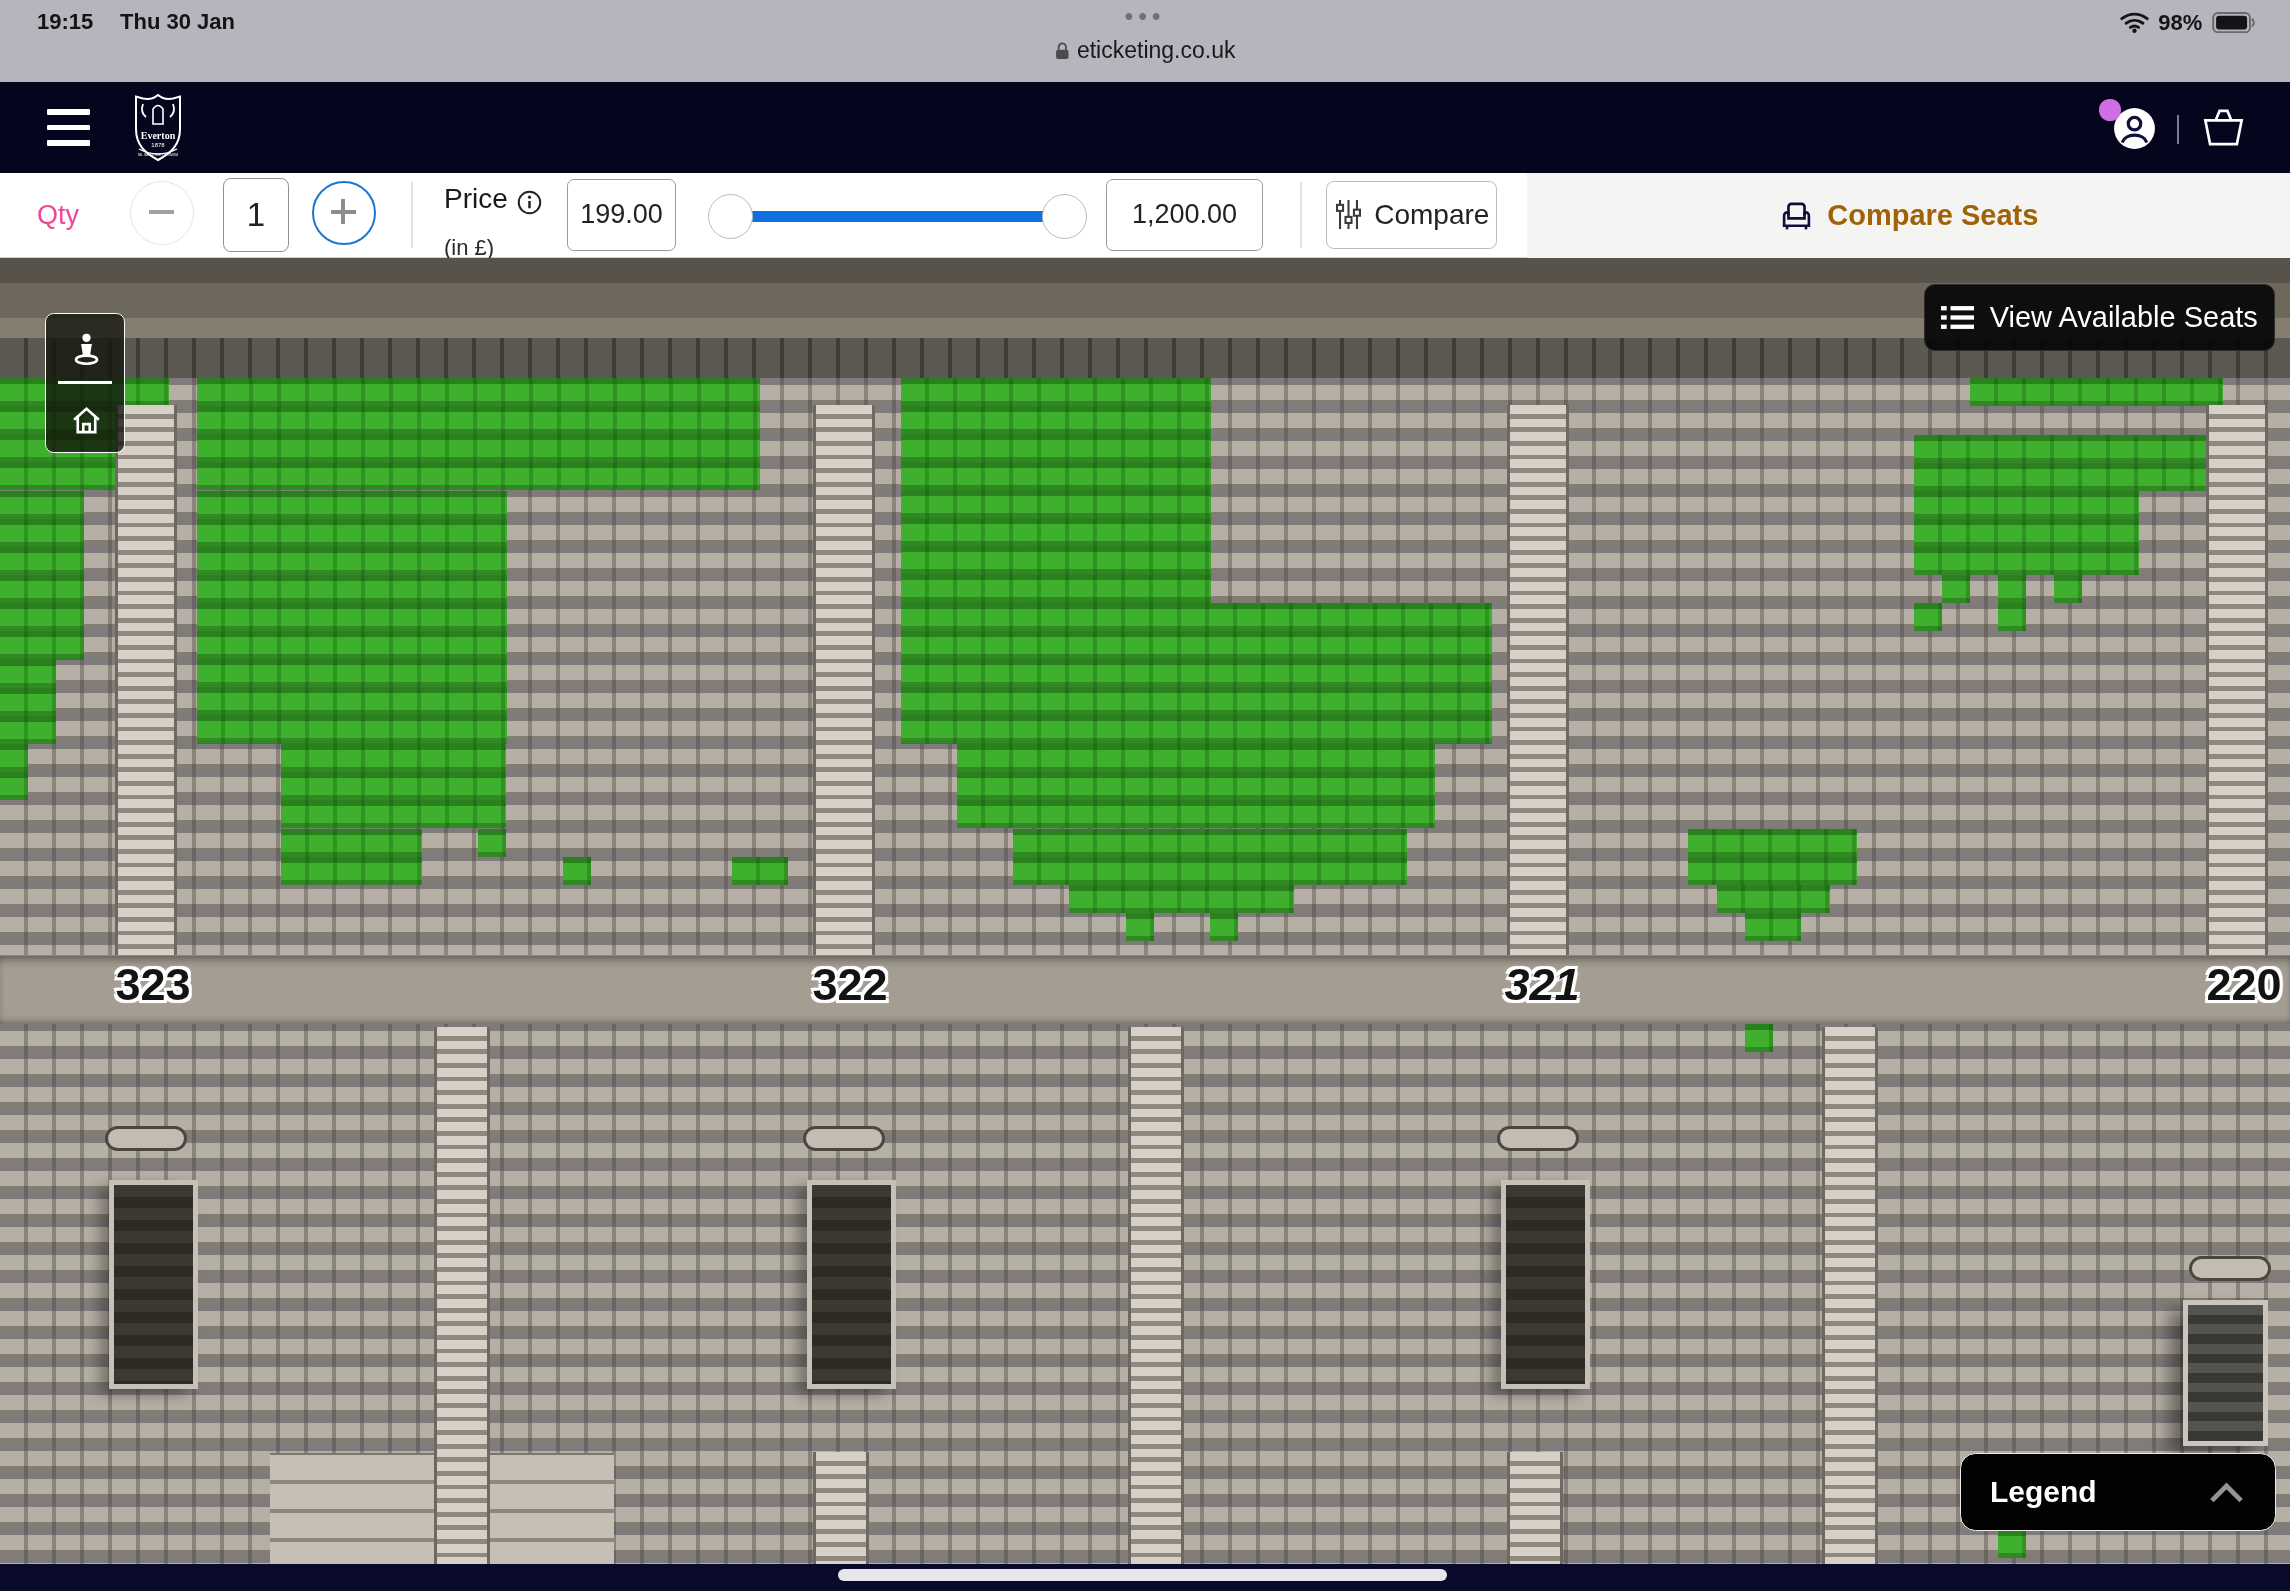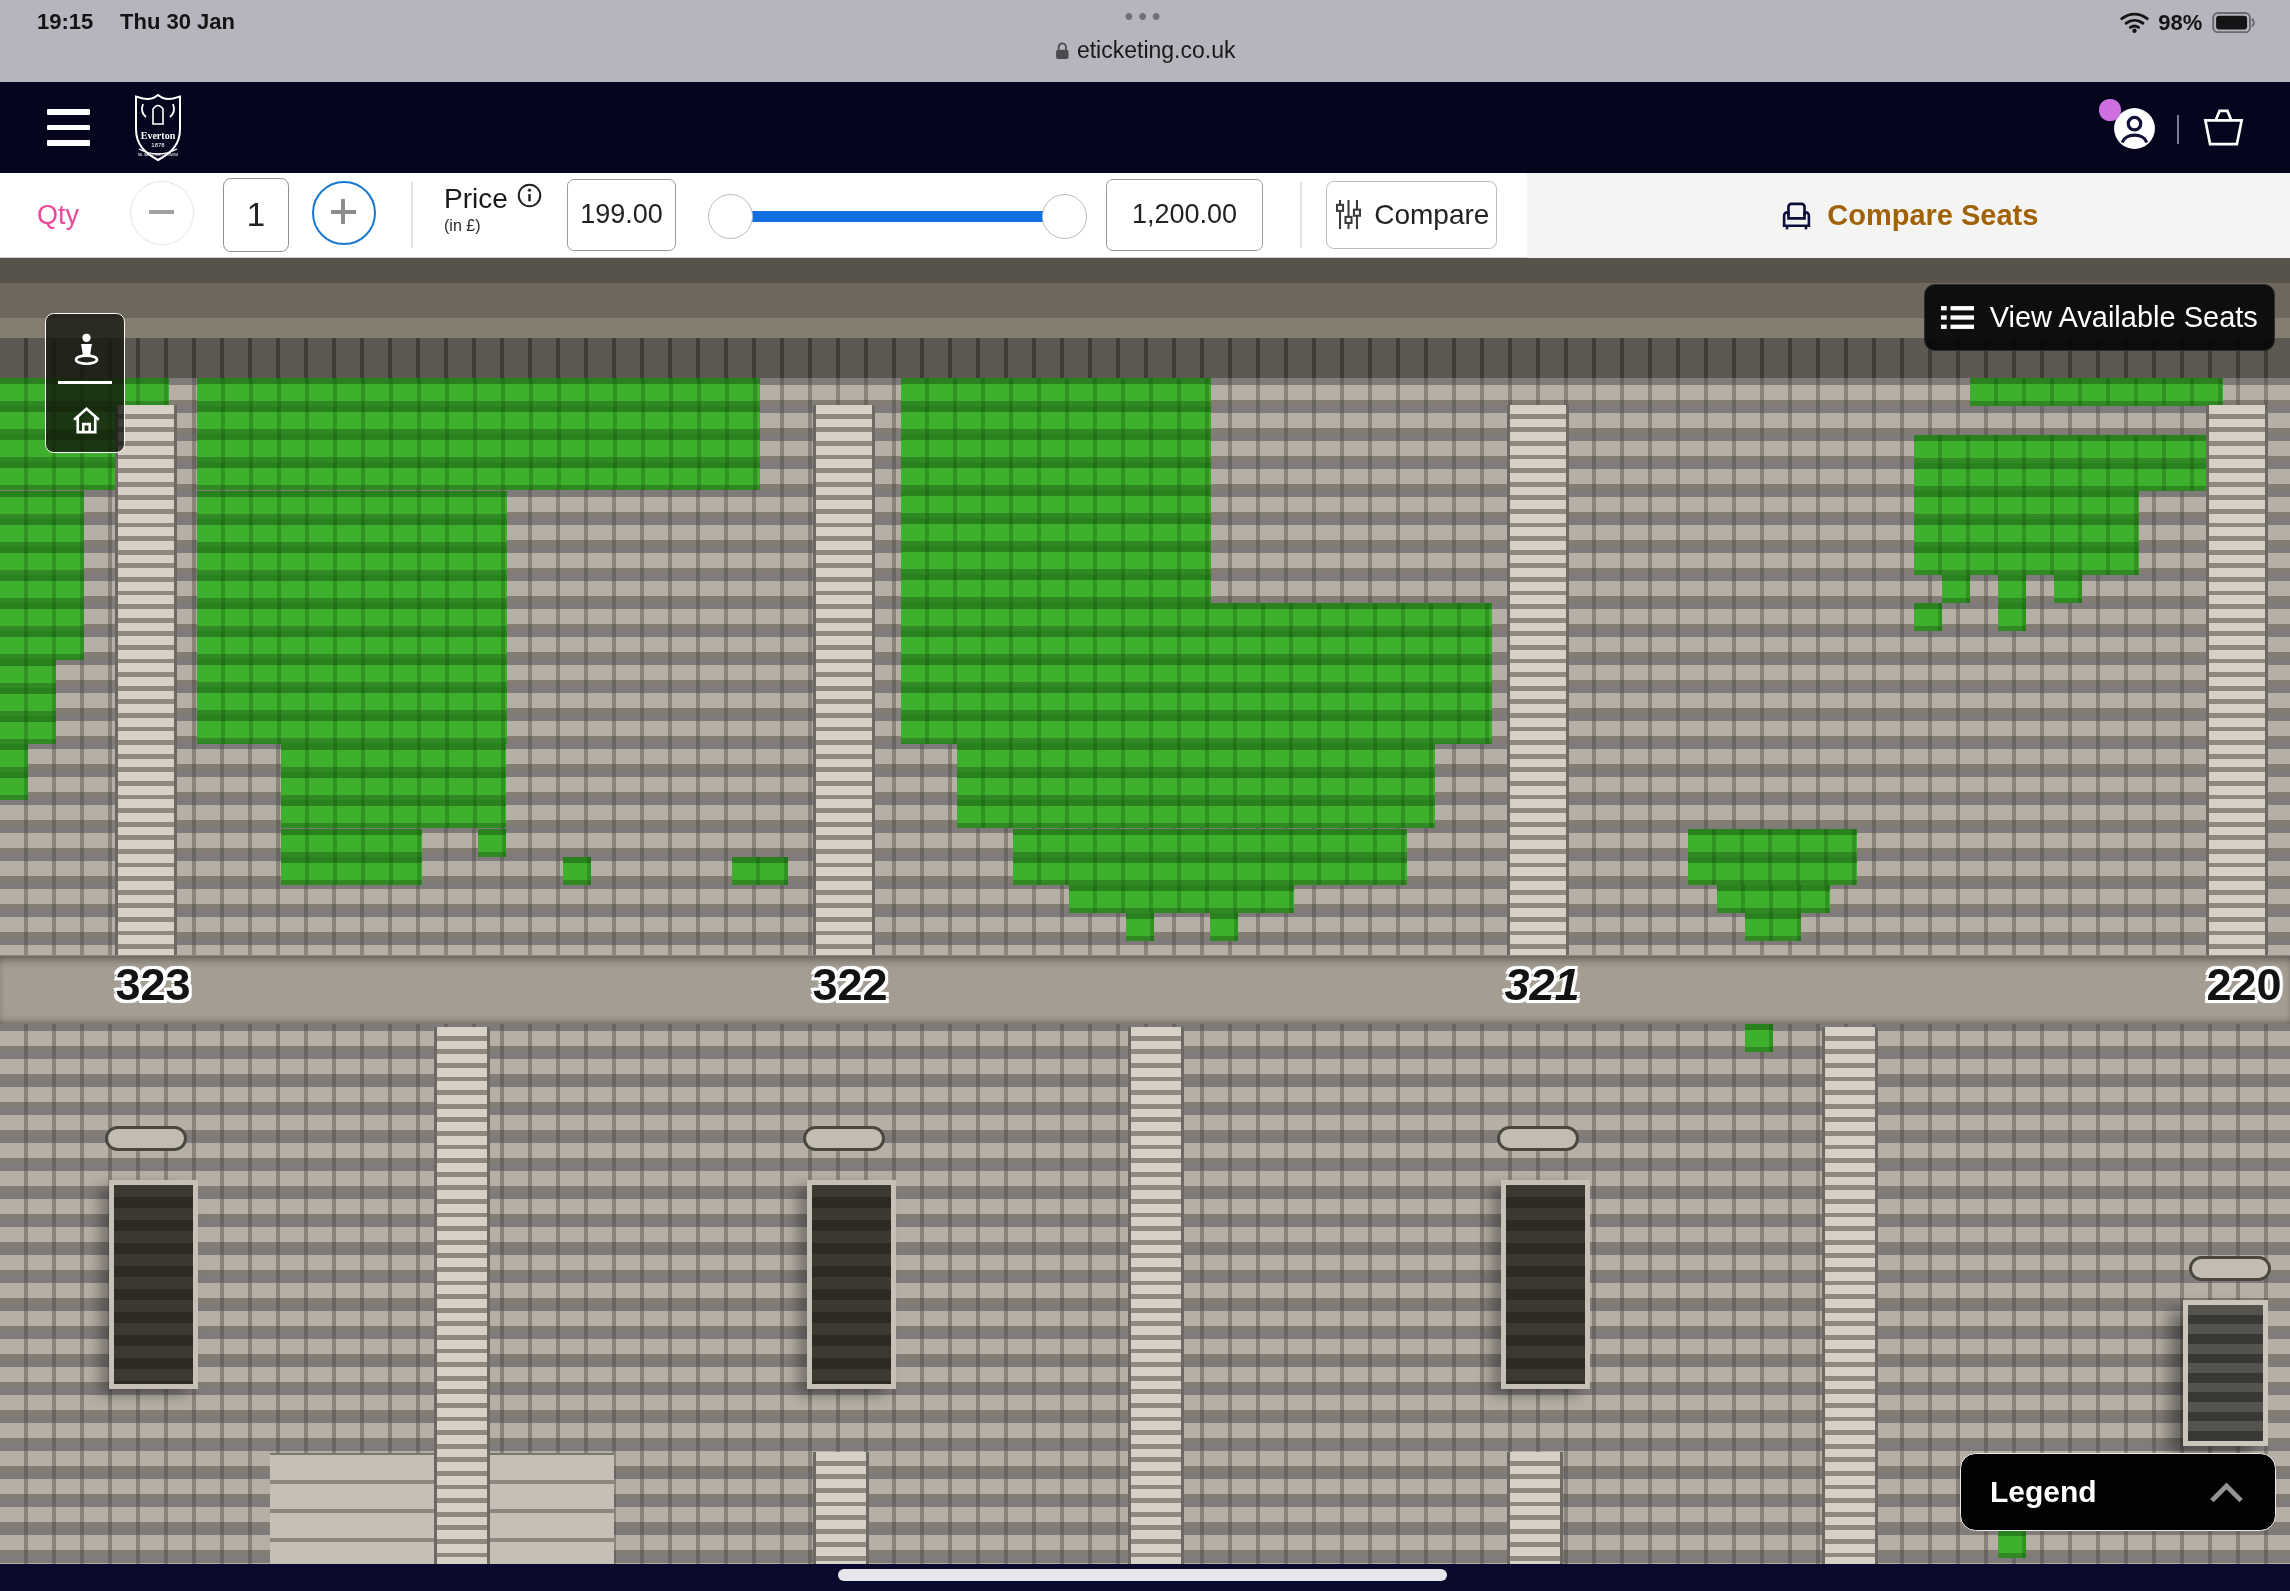--- a/index.html
+++ b/index.html
@@ -38,22 +38,22 @@
   .minus-btn{left:130px;top:7.8px;border:1.9px solid #e6e6e6}
   .minus-btn::after{content:"";position:absolute;left:17.5px;top:28px;width:25px;height:3.9px;background:#a0a0a0}
   .plus-btn{left:312px;top:7.8px;border:2.9px solid #1878d1}
   .plus-btn::before{content:"";position:absolute;left:16.5px;top:27px;width:25px;height:3.9px;background:#8d8d8d}
   .plus-btn::after{content:"";position:absolute;left:27px;top:16.5px;width:3.9px;height:25px;background:#8d8d8d}
   .qty-box{position:absolute;left:223px;top:4.9px;width:66px;height:74px;border:1.9px solid #8f8f8f;
            border-radius:7.8px;font-size:33px;text-align:center;color:#222;
            font-family:"Liberation Sans",sans-serif;background:#fff}
   .tb-div{position:absolute;top:8.7px;width:1.9px;height:66px;background:#e2e2e2}
   .price-wrap{position:absolute;left:444px;top:9.7px;color:#1a1a1a}
-  .price-row{display:flex;align-items:flex-start;gap:9.7px;font-size:28px}
-  .price-sub{font-size:16px;margin-top:2px;color:#2a2a2a}
+  .price-row{display:flex;align-items:flex-end;gap:9.7px;font-size:28px}
+  .price-sub{font-size:22px;margin-top:20px;color:#2a2a2a}
   .price-input{position:absolute;top:5.8px;height:72px;border:1.9px solid #9a9a9a;border-radius:6.8px;
                font-size:27px;text-align:center;color:#222;background:#fff;
                font-family:"Liberation Sans",sans-serif}
   .min-input{left:567px;width:109px}
   .max-input{left:1106px;width:157px}
   .slider{position:absolute;left:716px;top:0;width:359px;height:85px}
   .sl-track{position:absolute;left:15.5px;top:38px;width:330px;height:10.7px;background:#0f6fe0;border-radius:5.8px}
   .sl-handle{position:absolute;top:21.3px;width:45px;height:45px;border-radius:50%;background:#fff;
              border:1.9px solid #bdbdbd;cursor:pointer}
   .sl-left{left:-7.8px}.sl-right{left:326px}

